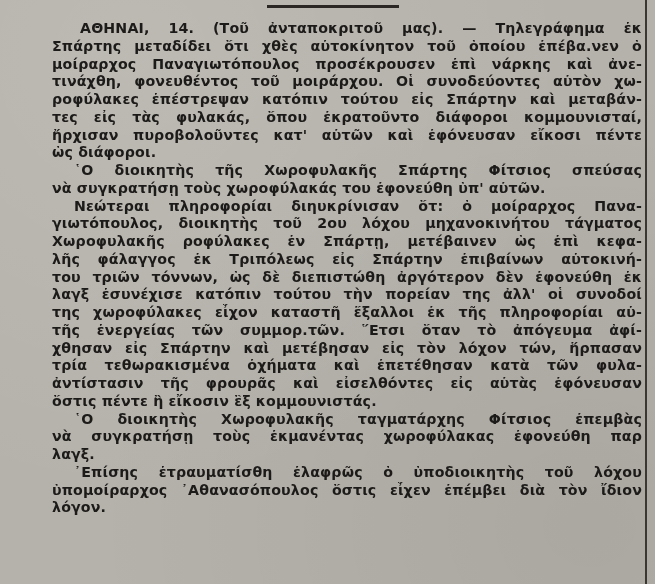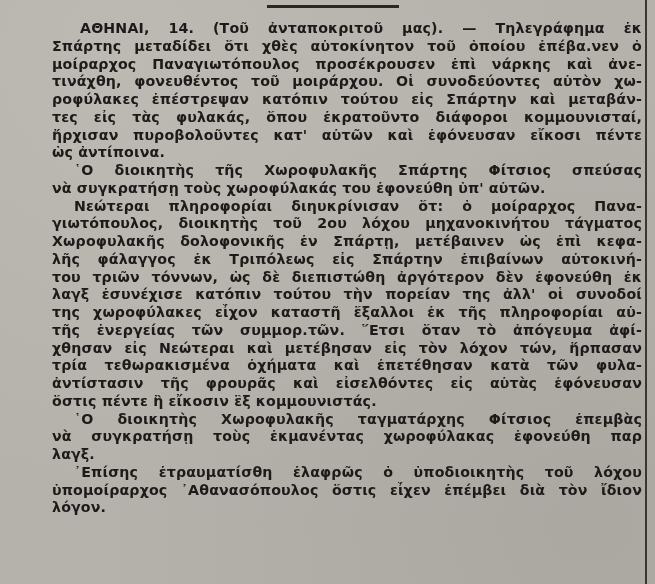--- a/index.html
+++ b/index.html
@@ -75,34 +75,34 @@
   <div class="column-rule"></div>
 
   <div class="article">
     <div class="line indent-dateline">ΑΘΗΝΑΙ, 14. (Τοῦ ἀνταποκριτοῦ μας). — Τηλεγράφημα ἐκ</div>
     <div class="line">Σπάρτης μεταδίδει ὅτι χθὲς αὐτοκίνητον τοῦ ὁποίου ἐπέβα.νεν ὁ</div>
     <div class="line">μοίραρχος Παναγιωτόπουλος προσέκρουσεν ἐπὶ νάρκης καὶ ἀνε-</div>
     <div class="line">τινάχθη, φονευθέντος τοῦ μοιράρχου. Οἱ συνοδεύοντες αὐτὸν χω-</div>
     <div class="line">ροφύλακες ἐπέστρεψαν κατόπιν τούτου εἰς Σπάρτην καὶ μεταβάν-</div>
     <div class="line">τες εἰς τὰς φυλακάς, ὅπου ἐκρατοῦντο διάφοροι κομμουνισταί,</div>
     <div class="line">ἤρχισαν πυροβολοῦντες κατ' αὐτῶν καὶ ἐφόνευσαν εἴκοσι πέντε</div>
-    <div class="line last">ὡς ἀντίποινα.</div>
+    <div class="line last">ὡς διάφοροι.</div>
 
     <div class="line indent">῾Ο διοικητὴς τῆς Χωροφυλακῆς Σπάρτης Φίτσιος σπεύσας</div>
     <div class="line last">νὰ συγκρατήσῃ τοὺς χωροφύλακάς του ἐφονεύθη ὑπ' αὐτῶν.</div>
 
     <div class="line indent">Νεώτεραι πληροφορίαι διηυκρίνισαν ὅτ: ὁ μοίραρχος Πανα-</div>
     <div class="line">γιωτόπουλος, διοικητὴς τοῦ 2ου λόχου μηχανοκινήτου τάγματος</div>
-    <div class="line">Χωροφυλακῆς δολοφονικῆς ἐν Σπάρτῃ, μετέβαινεν ὡς ἐπὶ κεφα-</div>
+    <div class="line">Χωροφυλακῆς ροφύλακες ἐν Σπάρτῃ, μετέβαινεν ὡς ἐπὶ κεφα-</div>
     <div class="line">λῆς φάλαγγος ἐκ Τριπόλεως εἰς Σπάρτην ἐπιβαίνων αὐτοκινή-</div>
     <div class="line">του τριῶν τόννων, ὡς δὲ διεπιστώθη ἀργότερον δὲν ἐφονεύθη ἐκ</div>
     <div class="line">λαγξ ἐσυνέχισε κατόπιν τούτου τὴν πορείαν της ἀλλ' οἱ συνοδοί</div>
     <div class="line">της χωροφύλακες εἶχον καταστῆ ἔξαλλοι ἐκ τῆς πληροφορίαι αὐ-</div>
     <div class="line">τῆς ἐνεργείας τῶν συμμορ.τῶν. ῞Ετσι ὅταν τὸ ἀπόγευμα ἀφί-</div>
-    <div class="line">χθησαν εἰς Νεώτεραι καὶ μετέβησαν εἰς τὸν λόχον τών, ἥρπασαν</div>
+    <div class="line">χθησαν εἰς Σπάρτην καὶ μετέβησαν εἰς τὸν λόχον τών, ἥρπασαν</div>
     <div class="line">τρία τεθωρακισμένα ὀχήματα καὶ ἐπετέθησαν κατὰ τῶν φυλα-</div>
     <div class="line">ἀντίστασιν τῆς φρουρᾶς καὶ εἰσελθόντες εἰς αὐτὰς ἐφόνευσαν</div>
     <div class="line last">ὅστις πέντε ἢ εἴκοσιν ἓξ κομμουνιστάς.</div>
 
     <div class="line indent">῾Ο διοικητὴς Χωροφυλακῆς ταγματάρχης Φίτσιος ἐπεμβὰς</div>
     <div class="line">νὰ συγκρατήσῃ τοὺς ἐκμανέντας  χωροφύλακας ἐφονεύθη παρ</div>
     <div class="line last">λαγξ.</div>
 
     <div class="line indent">᾿Επίσης ἐτραυματίσθη ἐλαφρῶς ὁ ὑποδιοικητὴς τοῦ λόχου</div>
     <div class="line">ὑπομοίραρχος ᾿Αθανασόπουλος ὅστις εἶχεν ἐπέμβει διὰ τὸν ἴδιον</div>

